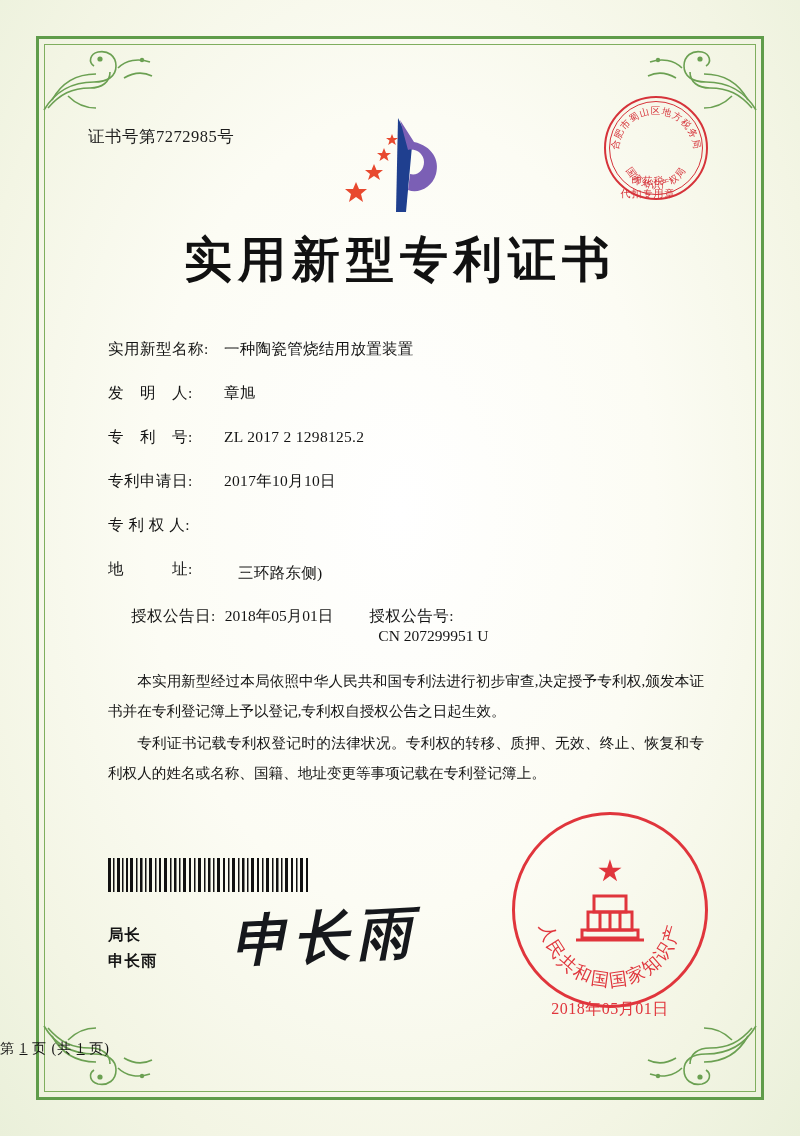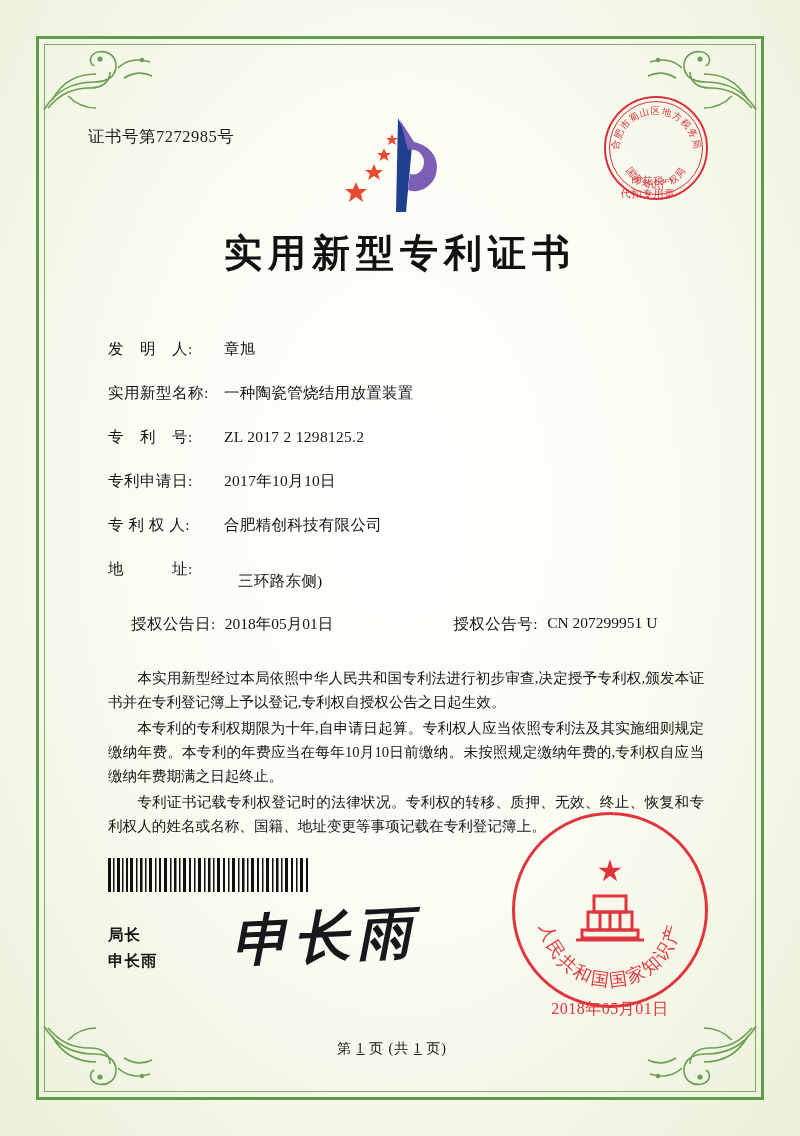--- a/index.html
+++ b/index.html
@@ -103,21 +103,21 @@
   }
   .arc-text svg { width: 100%; height: 100%; }
   .arc-text text { fill: #d6333a; font-size: 9.5px; letter-spacing: 1px; font-family: "Liberation Serif", serif; }
 
   
   .doc-title {
     position: absolute;
     left: 0; right: 0;
     top: 228px;
     text-align: center;
-    font-size: 38px;
+    font-size: 48px;
     font-weight: bold;
     letter-spacing: 6px;
     color: #111;
     font-family: "Liberation Serif", "DejaVu Serif", serif;
   }
 
   
   .fields {
     position: absolute;
     left: 108px;
@@ -137,41 +137,41 @@
     flex: none;
     letter-spacing: 0.5px;
   }
   .field .sep { width: 8px; flex: none; }
   .field .val {
     flex: 1;
     letter-spacing: 0.3px;
   }
   .field .val .line2 {
     display: block;
-    margin-top: 12px;
+    margin-top: 4px;
     padding-left: 14px;
   }
   .field-inline {
     display: flex;
     align-items: flex-start;
     margin-bottom: 18px;
   }
   .field-inline .half { display: flex; margin-left: 23px; }
-  .field-inline .half.right { margin-left: 120px; }
+  .field-inline .half.right { margin-left: 36px; flex-direction: column; }
   .field-inline .lbl2 { letter-spacing: 0.5px; }
   .field-inline .val2 { margin-left: 9px; }
 
   
   .paras {
     position: absolute;
     left: 108px;
     top: 666px;
     width: 596px;
     font-size: 14.6px;
-    line-height: 24px;
+    line-height: 30px;
     color: #141414;
     text-align: justify;
   }
   .paras p {
     margin: 0 0 2px 0;
     text-indent: 2em;
   }
 
   
   .barcode {
@@ -240,21 +240,20 @@
     color: #e0353c;
     font-size: 16px;
     letter-spacing: 0.5px;
   }
 
   
   .footer {
     position: absolute;
     left: 0; right: 16px;
     bottom: 78px;
-    text-align: center;
     font-size: 14px;
     color: #151515;
     letter-spacing: 1px;
   }
   .footer .u { text-decoration: underline; }
 </style>
 </head>
 <body>
 
 <div class="page">
@@ -347,47 +346,46 @@
       <div>印花税</div>
       <div>代扣专用章</div>
     </div>
   </div>
 
   <div class="doc-title">实用新型专利证书</div>
 
   <div class="fields">
 
     <div class="field">
+      <div class="lbl">实用新型名称:</div>
+      <div class="sep"></div>
+      <div class="val">一种陶瓷管烧结用放置装置</div>
+    </div>
+
+    <div class="field">
       <div class="lbl">发　明　人:</div>
       <div class="sep"></div>
       <div class="val">章旭</div>
     </div>
 
     <div class="field">
-      <div class="lbl">实用新型名称:</div>
-      <div class="sep"></div>
-      <div class="val">一种陶瓷管烧结用放置装置</div>
-    </div>
-
-    <div class="field">
       <div class="lbl">专　利　号:</div>
       <div class="sep"></div>
       <div class="val">ZL 2017 2 1298125.2</div>
     </div>
 
     <div class="field">
       <div class="lbl">专利申请日:</div>
       <div class="sep"></div>
       <div class="val">2017年10月10日</div>
     </div>
 
     <div class="field">
       <div class="lbl">专 利 权 人:</div>
       <div class="sep"></div>
-      <div class="val">合肥精创科技有限公司</div>
     </div>
 
     <div class="field">
       <div class="lbl">地　　　址:</div>
       <div class="sep"></div>
       <div class="val">
         <span class="line2">三环路东侧)</span>
       </div>
     </div>
 
@@ -398,21 +396,20 @@
       </div>
       <div class="half right">
         <span class="lbl2">授权公告号:</span>
         <span class="val2">CN 207299951 U</span>
       </div>
     </div>
   </div>
 
   <div class="paras">
     <p>本实用新型经过本局依照中华人民共和国专利法进行初步审查,决定授予专利权,颁发本证书并在专利登记簿上予以登记,专利权自授权公告之日起生效。</p>
-    <p>本专利的专利权期限为十年,自申请日起算。专利权人应当依照专利法及其实施细则规定缴纳年费。本专利的年费应当在每年10月10日前缴纳。未按照规定缴纳年费的,专利权自应当缴纳年费期满之日起终止。</p>
     <p>专利证书记载专利权登记时的法律状况。专利权的转移、质押、无效、终止、恢复和专利权人的姓名或名称、国籍、地址变更等事项记载在专利登记簿上。</p>
   </div>
 
   <div class="barcode">
     <svg viewBox="0 0 204 34" preserveAspectRatio="none">
       <g fill="#111">
         <rect x="0" y="0" width="3" height="34"></rect>
           <rect x="5" y="0" width="1.5" height="34"></rect>
         <rect x="9" y="0" width="3" height="34"></rect>
           <rect x="14" y="0" width="1.5" height="34"></rect>

